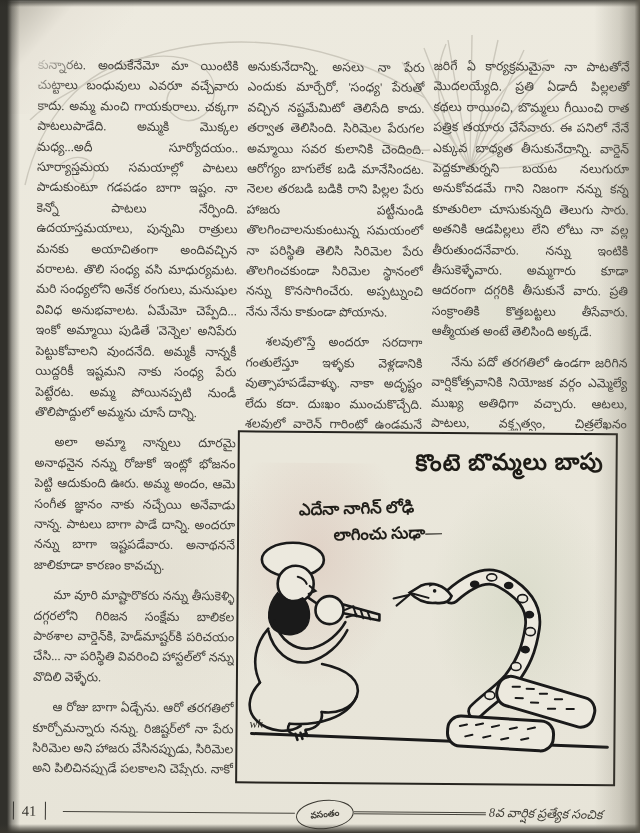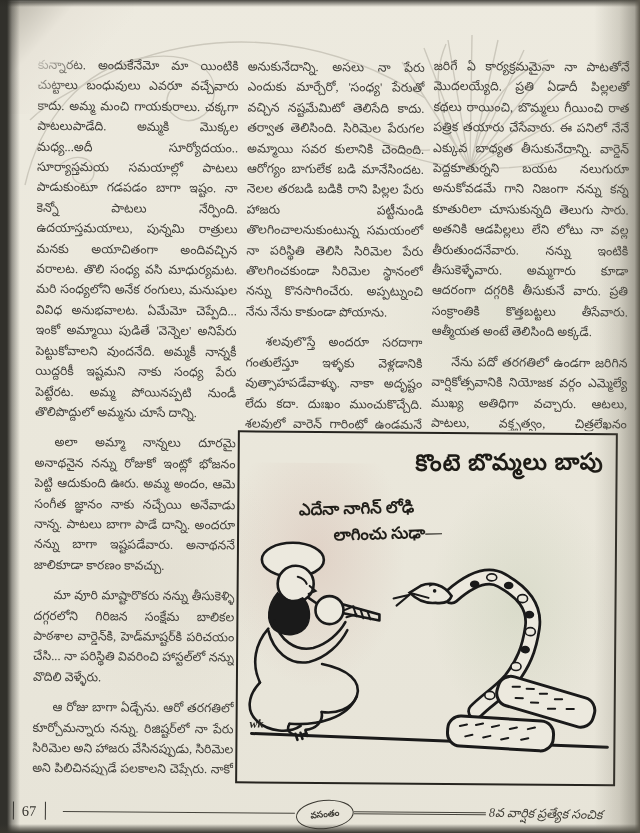--- a/index.html
+++ b/index.html
@@ -30,21 +30,21 @@
   .ghost{position:absolute;pointer-events:none;}
   .ghost.g1{left:0;top:30px;width:170px;height:230px;
     background:radial-gradient(ellipse at 45% 40%,rgba(197,152,142,.26),rgba(197,152,142,0) 68%);}
   .ghost.g2{left:190px;top:40px;width:180px;height:260px;
     background:radial-gradient(ellipse at center,rgba(150,172,132,.18),rgba(150,172,132,0) 70%);}
   .panel-title{position:absolute;right:12px;top:16px;width:250px;text-align:right;
     font-size:23px;font-weight:700;color:#1d1b16;transform:rotate(-1deg);letter-spacing:1px;}
   .panel-caption{position:absolute;left:60px;top:62px;font-size:16.5px;color:#211f1a;
     transform:rotate(-2deg);line-height:26px;font-weight:600;}
   .panel-caption .l2{display:block;margin-left:34px;}
-  .panel-sign{position:absolute;left:12px;top:284px;font-size:12px;font-style:italic;color:#2a2822;font-weight:bold;}
+  .panel-sign{position:absolute;left:12px;top:284px;font-size:12px;font-style:italic;color:#2a2822;}
   .panel svg{position:absolute;left:0;top:0;}
   
   .footer{position:absolute;left:0;top:798px;width:640px;height:32px;}
   .pageno{position:absolute;left:16px;top:6px;font-size:14.5px;color:#35332e;
     padding:0 8px;border-left:1.6px solid #35332e;border-right:1.6px solid #35332e;line-height:18px;}
   .rule-l{position:absolute;left:66px;top:15px;width:232px;height:0;border-top:1.6px solid #45433c;}
   .emblem{position:absolute;left:299px;top:2px;width:56px;height:27px;border:1.7px solid #3c3a33;
     border-radius:50%;transform:rotate(-6deg);display:flex;align-items:center;justify-content:center;}
   .emblem span{font-size:9px;color:#3c3a33;font-weight:700;}
   .rule-r{position:absolute;left:357px;top:13px;width:132px;height:3.4px;
@@ -182,21 +182,21 @@
 
       <div class="panel-title">కొంటె బొమ్మలు బాపు</div>
       <div class="panel-caption">
         <span class="l1">ఎదేనా నాగిన్ లోఢి</span>
         <span class="l2">లాగించు సుఢా—</span>
       </div>
       <div class="panel-sign">wk</div>
     </div>
 
     <div class="footer">
-      <span class="pageno">67</span>
+      <span class="pageno">41</span>
       <div class="rule-l"></div>
       <div class="emblem">
         <span>వసంతం</span>
       </div>
       <div class="rule-r"></div>
       <span class="edition">8వ వార్షిక ప్రత్యేక సంచిక</span>
     </div>
 
   </div>
 

